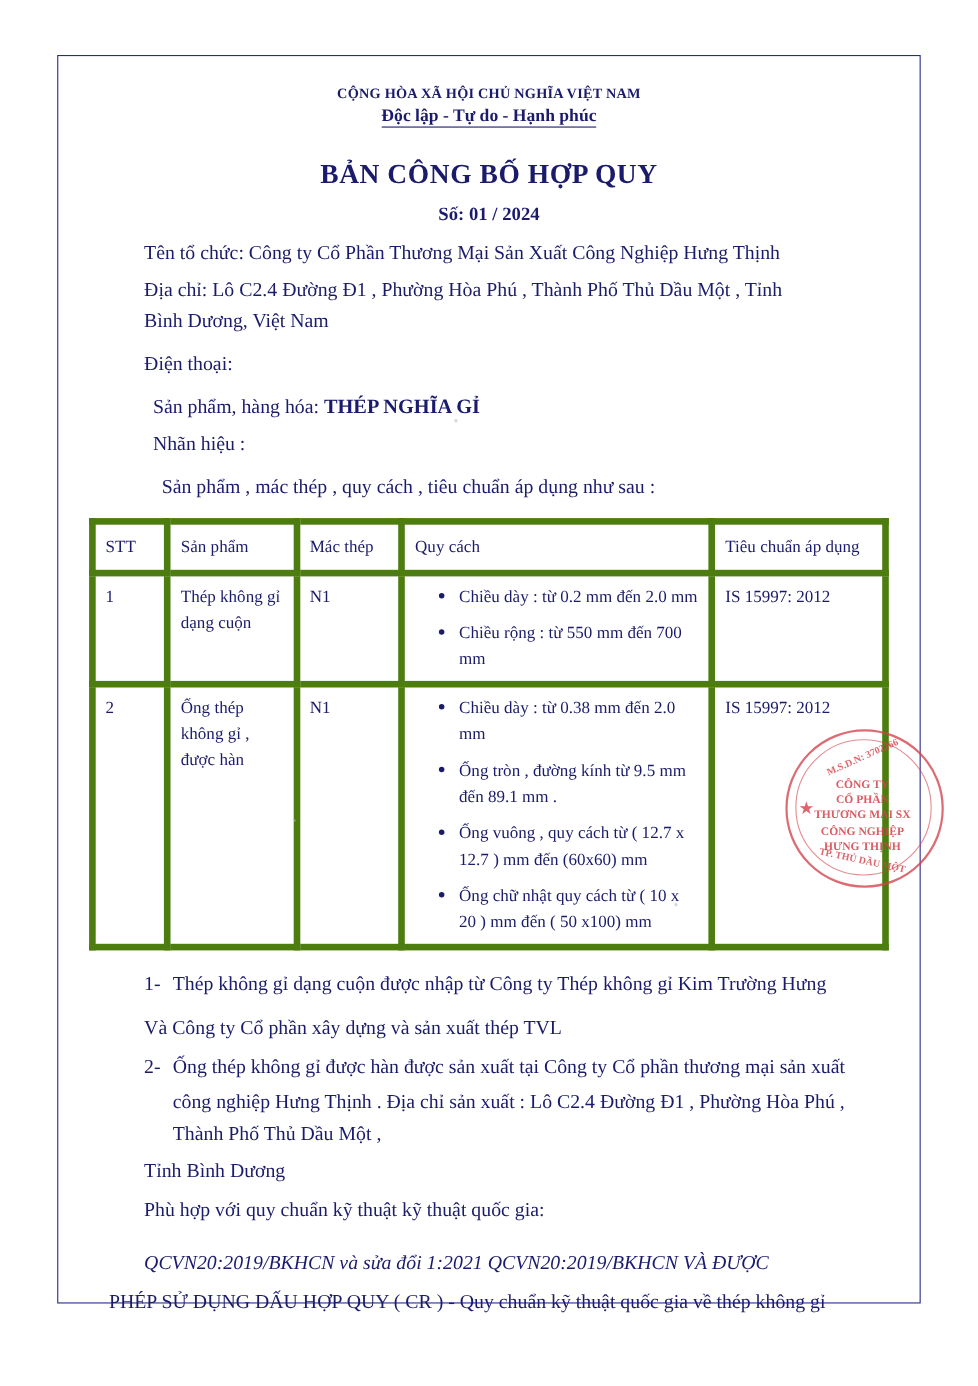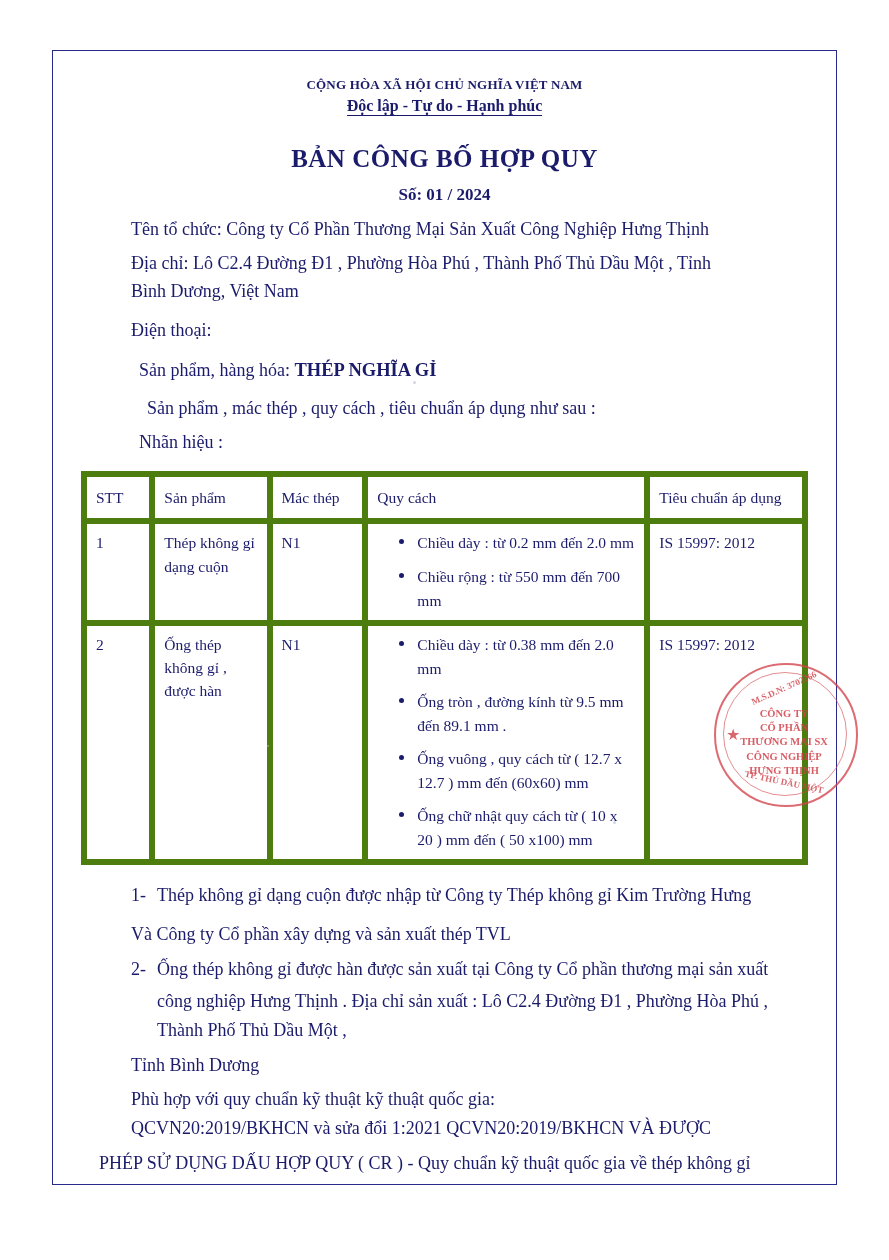--- a/index.html
+++ b/index.html
@@ -200,22 +200,22 @@
 
     <div class="center doc-title">BẢN CÔNG BỐ HỢP QUY</div>
     <div class="center doc-number">Số: 01 / 2024</div>
 
     <div class="para">Tên tổ chức: Công ty Cổ Phần Thương Mại Sản Xuất Công Nghiệp Hưng Thịnh</div>
     <div class="para" style="margin-top:6px;">Địa chỉ: Lô C2.4 Đường Đ1 , Phường Hòa Phú , Thành Phố Thủ Dầu Một , Tỉnh</div>
     <div class="para" style="margin-top:0;padding-left:50px;">Bình Dương, Việt Nam</div>
     <div class="para">Điện thoại:</div>
 
     <div class="para indent-more"><span>Sản phẩm, hàng hóa: </span><span class="product-strong">THÉP NGHĨA GỈ</span></div>
+    <div class="para indent-more" style="margin-top:6px;">Nhãn hiệu :</div>
     <div class="para indent-most">Sản phẩm , mác thép , quy cách , tiêu chuẩn áp dụng như sau :</div>
-    <div class="para indent-more" style="margin-top:6px;">Nhãn hiệu :</div>
 
     <table class="spec">
       <thead>
         <tr>
           <th class="col-stt">STT</th>
           <th class="col-sp">Sản phẩm</th>
           <th class="col-mac">Mác thép</th>
           <th class="col-qc">Quy cách</th>
           <th class="col-tc">Tiêu chuẩn áp dụng</th>
         </tr>
@@ -259,21 +259,21 @@
 
       <div class="note-row" style="margin-top:6px;">
         <div class="note-num">2-</div>
         <div class="note-text">Ống thép không gỉ được hàn được sản xuất tại Công ty Cổ phần thương mại sản xuất</div>
       </div>
       <div class="note-cont">công nghiệp Hưng Thịnh . Địa chỉ sản xuất : Lô C2.4 Đường Đ1 , Phường Hòa Phú ,</div>
       <div class="note-cont">Thành Phố Thủ Dầu Một ,</div>
 
       <div class="tail2">Tỉnh Bình Dương</div>
       <div class="tail2">Phù hợp với quy chuẩn kỹ thuật kỹ thuật quốc gia:</div>
-      <div class="tail" style="margin-top:0;">QCVN20:2019/BKHCN và sửa đổi 1:2021  QCVN20:2019/BKHCN VÀ ĐƯỢC</div>
+      <div class="tail" style="margin-top:20px;font-style:italic;">QCVN20:2019/BKHCN và sửa đổi 1:2021  QCVN20:2019/BKHCN VÀ ĐƯỢC</div>
       <div class="tail3">PHÉP SỬ DỤNG DẤU HỢP QUY ( CR ) -  Quy chuẩn kỹ thuật quốc gia về thép không gỉ</div>
     </div>
 
     <div class="stamp">
       <div class="ring"></div>
       <div class="ring2"></div>
       <div class="star">★</div>
       <div class="arc-top">M.S.D.N: 3702266</div>
       <div class="ctr">CÔNG TY<br>CỔ PHẦN<br>THƯƠNG MẠI SX<br>CÔNG NGHIỆP<br>HƯNG THỊNH</div>
       <div class="arc-bot">TP. THỦ DẦU MỘT</div>

